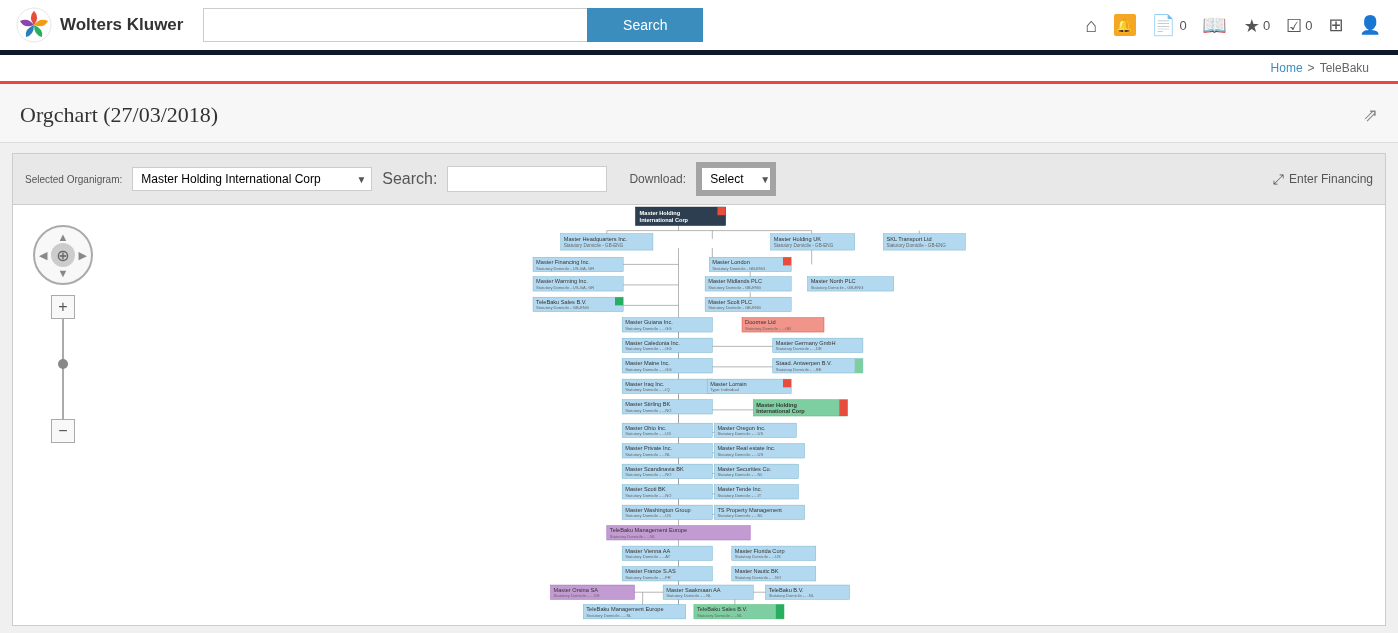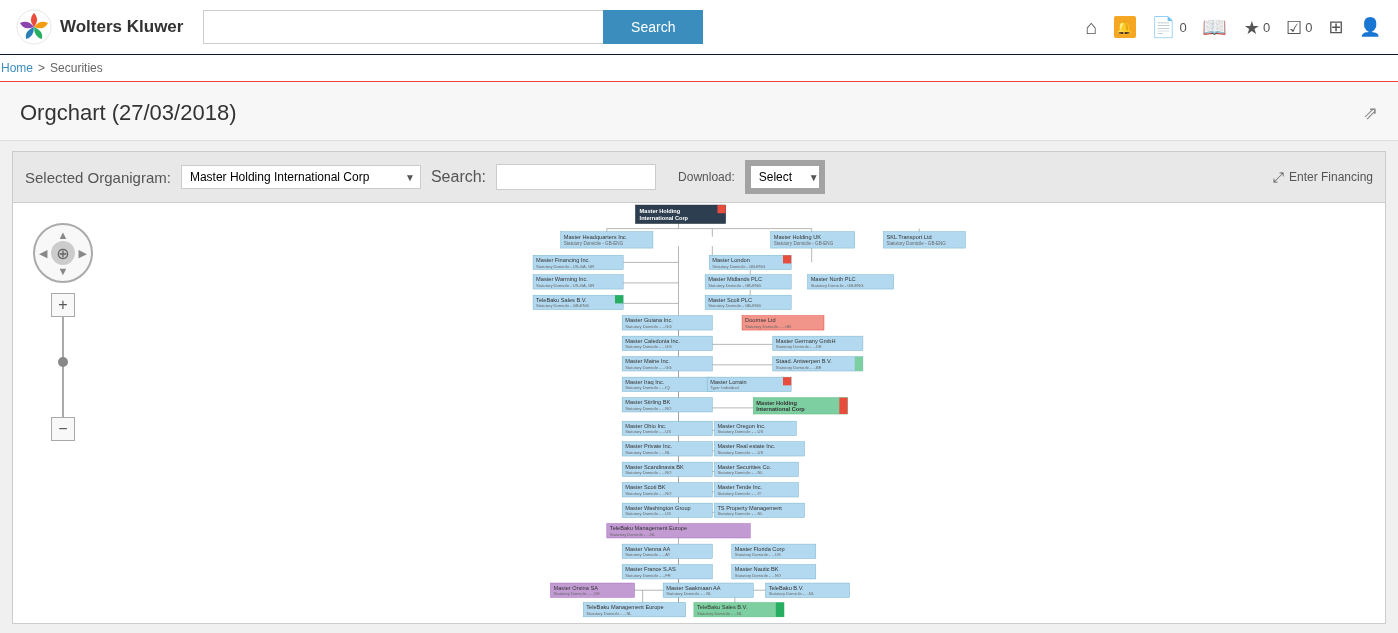--- a/index.html
+++ b/index.html
@@ -1,21 +1,21 @@
 <!DOCTYPE html>
 <html><head>
   <meta charset="utf-8">
   <style>
     * { box-sizing: border-box; margin: 0; padding: 0; }
     body { font-family: Arial, sans-serif; background: #f0f0f0; color: #333; font-size: 13px; }
 
     
     #header {
       background: #fff;
-      border-bottom: 1px solid #0f172a;
+      border-bottom: 5px solid #0f172a;
       display: flex;
       align-items: center;
       padding: 0 16px;
       height: 55px;
     }
     #logo-area {
       display: flex;
       align-items: center;
       margin-right: 20px;
     }
@@ -43,21 +43,21 @@
       border-right: none;
       padding: 0 8px;
       font-size: 13px;
       outline: none;
     }
     #search-button {
       height: 34px;
       background: #3b8dbd;
       color: #fff;
       border: none;
-      padding: 0 28px;
+      padding: 0 36px;
       font-size: 14px;
       cursor: pointer;
       white-space: nowrap;
     }
     #header-icons {
       display: flex;
       align-items: center;
       gap: 16px;
       margin-left: auto;
     }
@@ -85,43 +85,45 @@
       height: 22px;
       display: flex;
       align-items: center;
       justify-content: center;
       font-size: 13px;
     }
 
     
     #breadcrumb {
       background: #fff;
-      padding: 6px 1px;
+      padding: 6px 29px;
       font-size: 12px;
       color: #666;
-      border-bottom: 1px solid #ef4444;
+      border-bottom: 3px solid #ef4444;
       display: flex;
       align-items: center;
       gap: 5px;
+      justify-content: flex-end;
     }
     #breadcrumb a { color: #3b8dbd; text-decoration: none; }
 
     
     #page-title-area {
       background: #f7f7f7;
       padding: 18px 20px 14px;
       border-bottom: 1px solid #ddd;
       display: flex;
       align-items: center;
     }
     #page-title {
       font-size: 22px;
       font-weight: normal;
       color: #333;
       flex: 1;
+      font-family: Liberation Serif, serif;
     }
     #share-icon {
       font-size: 18px;
       color: #888;
       cursor: pointer;
     }
 
     
     #orgchart-wrapper {
       background: #fff;
@@ -133,21 +135,21 @@
     
     #orgchart-toolbar {
       background: #e8e8e8;
       border-bottom: 1px solid #ccc;
       padding: 8px 12px;
       display: flex;
       align-items: center;
       gap: 10px;
     }
     #selected-organigram-label {
-      font-size: 15px;
+      font-size: 10px;
       color: #555;
       white-space: nowrap;
     }
     #organigram-select {
       padding: 4px 24px 4px 8px;
       font-size: 12px;
       border: 1px solid #ccc;
       background: #fff;
       appearance: none;
       -webkit-appearance: none;
@@ -359,21 +361,21 @@
     </button>
     <button class="header-icon-btn">
       <span style="font-size:18px;">👤</span>
     </button>
   </div>
 </div>
 
 <div id="breadcrumb">
   <a href="#">Home</a>
   <span>&gt;</span>
-  <span>Securities</span>
+  <span>TeleBaku</span>
 </div>
 
 <div id="page-title-area">
   <h1 id="page-title">Orgchart (27/03/2018)</h1>
   <span id="share-icon" title="Share">⇗</span>
 </div>
 
 <div id="orgchart-wrapper">
 
   <div id="orgchart-toolbar">

